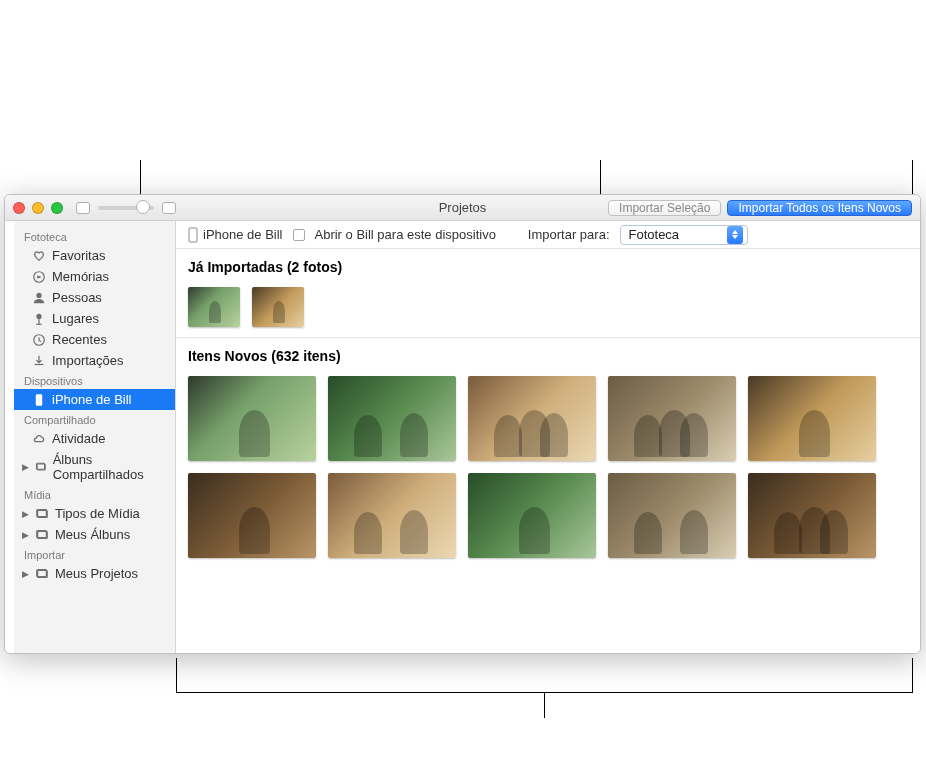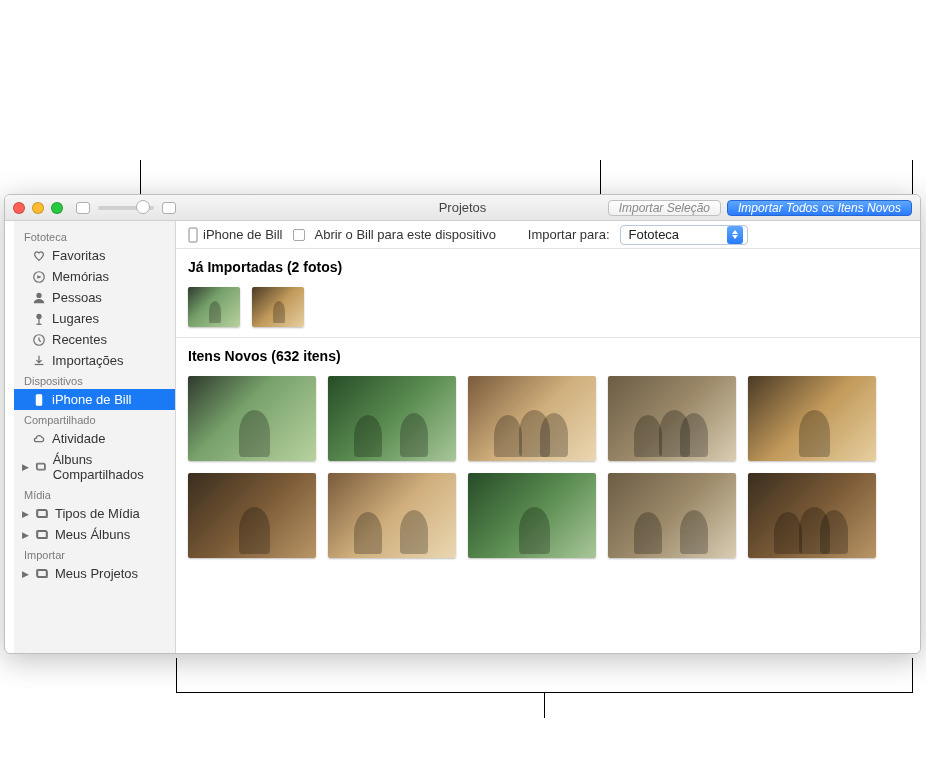--- a/index.html
+++ b/index.html
@@ -24,21 +24,21 @@
 .tb-btns { display: flex; align-items: center; gap: 8px; margin-left: 6px; }
 .icon-btn { width: 14px; height: 12px; border: 1px solid #aeaeae; border-radius: 3px; background: #fff; }
 
 .slider { display: flex; align-items: center; gap: 0; width: 56px; height: 12px; position: relative; }
 .slider-track { flex: 1; height: 4px; background: #d0d0d0; border-radius: 2px; }
 .slider-thumb { position: absolute; left: 38px; top: -2px; width: 14px; height: 14px; background: #fff; border: 1px solid #b0b0b0; border-radius: 50%; }
 
 .title-text { position: absolute; left: 50%; transform: translateX(-50%); font-size: 13px; color: #444; }
 
 .tb-right { margin-left: auto; display: flex; gap: 6px; }
-.pillbtn { height: 16px; padding: 0 10px; font-size: 12px; border: 1px solid #c0c0c0; border-radius: 4px; background: linear-gradient(#fdfdfd,#f1f1f1); color: #888; display: flex; align-items: center; font-style: italic; }
+.pillbtn { height: 16px; padding: 0 10px; font-size: 12px; border: 1px solid #c0c0c0; border-radius: 4px; background: linear-gradient(#fdfdfd,#f1f1f1); color: #888; display: flex; align-items: center; }
 .pillbtn.primary { background: linear-gradient(#5ea7ff,#2a7aff); border-color: #2566d6; color: #fff; }
 
 
 .body { flex: 1; display: flex; min-height: 0; margin-left: 9px; }
 
 
 .sidebar { width: 162px; background: #f3f3f3; border-right: 1px solid #d6d6d6; overflow: hidden; display: flex; flex-direction: column; padding: 6px 0 4px 0; }
 .sb-header { font-size: 11px; color: #7a7a7a; padding: 4px 10px 2px 10px; }
 .sb-item { display: flex; align-items: center; gap: 6px; padding: 3px 10px 3px 18px; font-size: 13px; color: #333; cursor: default; }
 .sb-item.sel { background: #1a7af5; color: #fff; }

